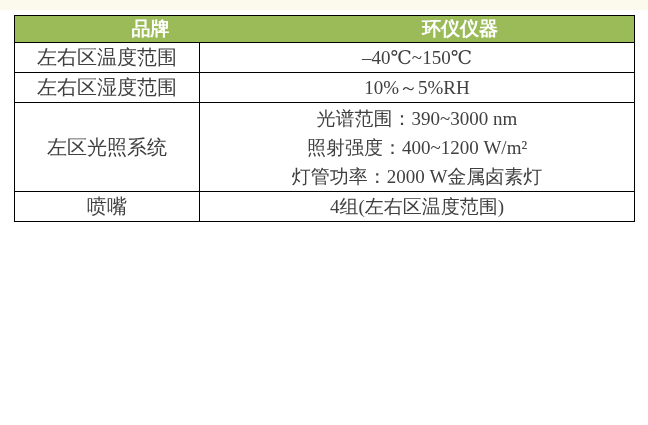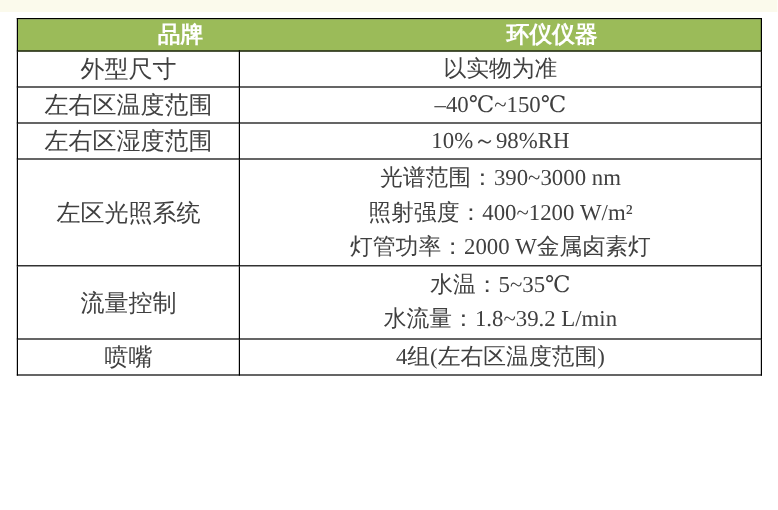--- a/index.html
+++ b/index.html
@@ -78,58 +78,45 @@
   <tbody>
       <tr class="header-row">
     <td colspan="2">
       <div class="header-flex">
         <span class="h1">品牌</span>
         <span class="h2">环仪仪器</span>
       </div>
     </td>
   </tr>
 
-  <tr class="r1">
-    <td class="label-cell">外型尺寸</td>
-    <td class="value-cell">
-      <div class="vline">以实物为准</div>
-    </td>
-  </tr>
 
   <tr class="r2">
     <td class="label-cell">左右区温度范围</td>
     <td class="value-cell">
       <div class="vline">–40℃~150℃</div>
     </td>
   </tr>
 
   <tr class="r3">
     <td class="label-cell">左右区湿度范围</td>
     <td class="value-cell">
-      <div class="vline">10%～98%RH</div>
+      <div class="vline">10%～5%RH</div>
     </td>
   </tr>
 
 
   <tr class="r5">
     <td class="label-cell">左区光照系统</td>
     <td class="value-cell">
       <div class="vline">光谱范围：390~3000 nm</div>
       <div class="vline">照射强度：400~1200 W/m²</div>
       <div class="vline">灯管功率：2000 W金属卤素灯</div>
     </td>
   </tr>
 
-  <tr class="r6">
-    <td class="label-cell">流量控制</td>
-    <td class="value-cell">
-      <div class="vline">水温：5~35℃</div>
-      <div class="vline">水流量：1.8~39.2 L/min</div>
-    </td>
-  </tr>
 
   <tr class="r7">
     <td class="label-cell">喷嘴</td>
     <td class="value-cell">
       <div class="vline">4组(左右区温度范围)</div>
     </td>
   </tr>
 
 </tbody>
   </table>

